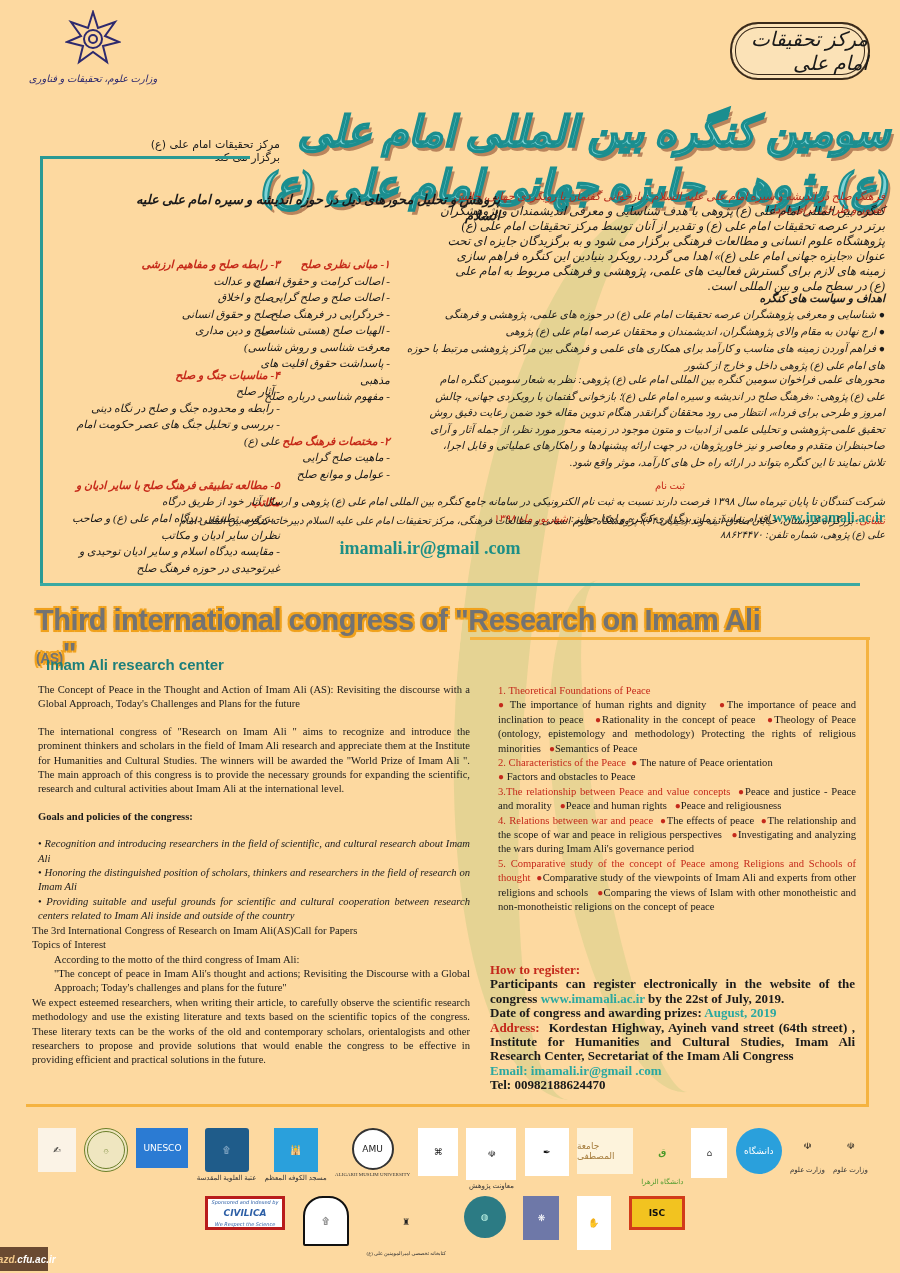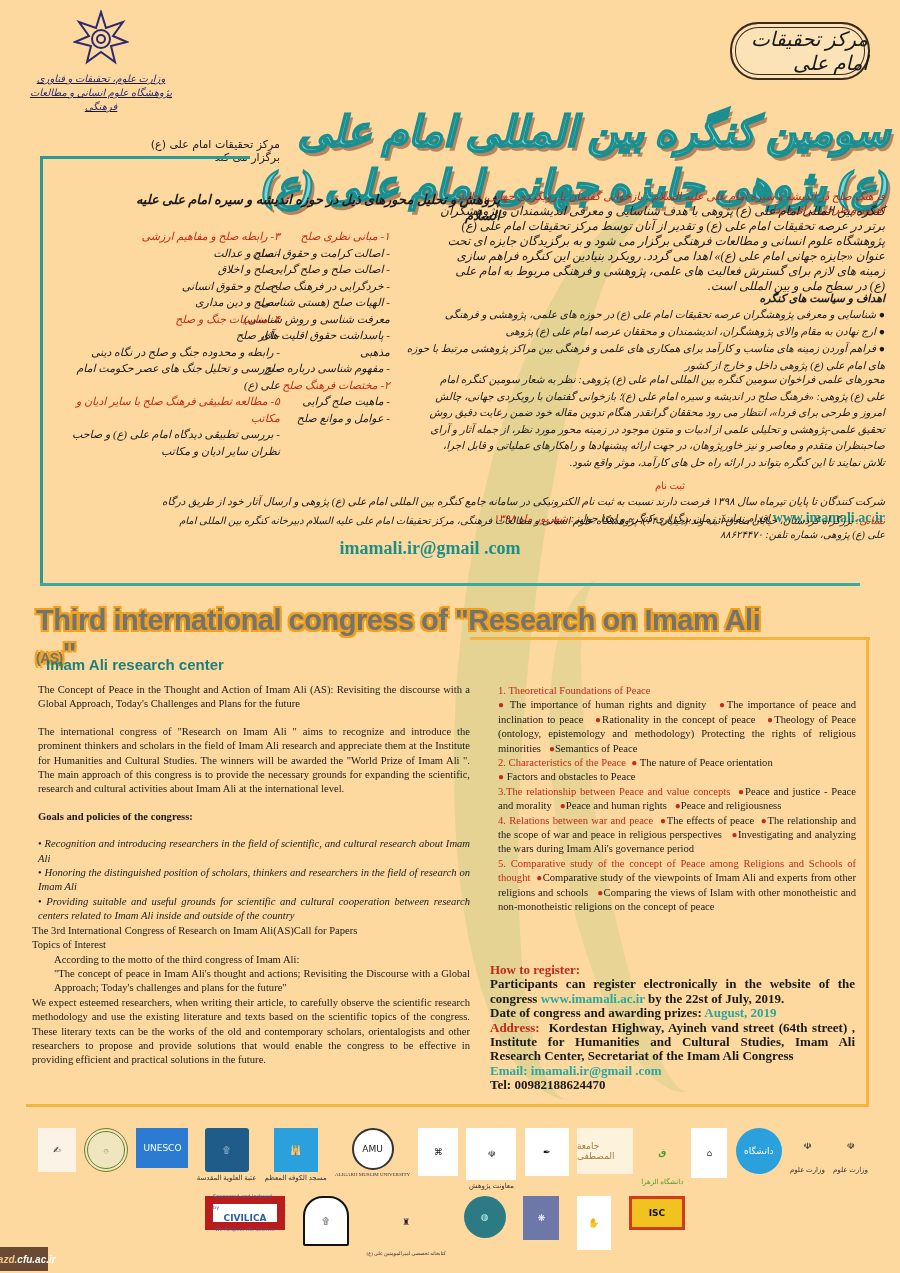--- a/index.html
+++ b/index.html
@@ -20,21 +20,21 @@
   .bg-swoosh2 {
     position: absolute; left: 560px; top: 580px; width: 120px; height: 520px;
     border-left: 40px solid rgba(200, 205, 130, 0.40);
     border-radius: 70% 0 0 70% / 50% 0 0 50%;
     transform: rotate(-10deg);
     pointer-events: none;
   }
   .abs { position: absolute; }
 
   
-  .logo-left { left: 16px; top: 10px; width: 170px; text-align: center; text-decoration: underline; }
+  .logo-left { left: 8px; top: 10px; width: 170px; text-align: center; }
   .star-logo { width: 56px; height: 56px; margin: 0 auto 6px; position: relative; }
   .star-logo svg { width: 56px; height: 56px; }
   .logo-left .line { font-size: 10px; color: #2e2a6e; direction: rtl; font-style: italic; line-height: 14px; }
   .logo-right { left: 730px; top: 22px; width: 150px; height: 70px; }
   .cal-box {
     width: 140px; height: 58px; border: 2px solid #3a2a1a; border-radius: 28px;
     display: flex; align-items: center; justify-content: center;
     font-size: 20px; direction: rtl; color: #1b1b1b; font-style: italic; background: #fbe2b7;
     box-shadow: inset 0 0 0 3px #fbe2b7, inset 0 0 0 4px #3a2a1a;
   }
@@ -57,21 +57,21 @@
   .teal-frame-left { left: 40px; top: 156px; width: 3px; height: 430px; background: #2a9a94; }
   .teal-frame-bottom { left: 40px; top: 583px; width: 820px; height: 3px; background: #3aa9a2; }
 
   
   .rtl { direction: rtl; text-align: right; font-style: italic; }
   .fa-motto { left: 440px; top: 190px; width: 445px; font-size: 11px; color: #b52a1c; }
   .fa-intro { left: 440px; top: 204px; width: 445px; font-size: 12px; line-height: 15px; }
   .fa-axes-title { left: 120px; top: 192px; width: 380px; font-size: 13px; font-weight: bold; line-height: 16px; }
 
   .fa-col { font-size: 11px; line-height: 16.5px; }
-  .fa-col .h { color: #c62a1a; font-weight: normal; }
+  .fa-col .h { color: #c62a1a; font-weight: bold; margin-top: 28px; }
   .fa-col1 { left: 230px; top: 228px; width: 160px; }
   .fa-col2 { left: 60px; top: 228px; width: 220px; }
 
   .fa-goals-title { left: 600px; top: 292px; width: 285px; font-size: 11px; font-weight: bold; }
   .fa-goals { left: 400px; top: 306px; width: 485px; font-size: 10.5px; line-height: 17px; }
   .fa-goals li { list-style: none; }
   .fa-goals li::before { content: "● "; }
   .fa-call { left: 420px; top: 372px; width: 465px; font-size: 10.5px; line-height: 16.5px; }
 
   .fa-reg-title { left: 640px; top: 480px; width: 60px; font-size: 10px; color: #c62a1a; text-align: center; }
@@ -125,21 +125,21 @@
   .m-lightblue { width: 44px; height: 44px; background: #2aa0dc; color: #fff; }
   .m-amu { width: 42px; height: 42px; border-radius: 50%; border: 2px solid #333; background: #fff; color: #222; }
   .m-knot { width: 40px; height: 48px; background: #fff; color: #111; font-size: 18px; }
   .m-emblem { width: 50px; height: 52px; background: #fff; color: #111; font-size: 16px; }
   .m-calig2 { width: 44px; height: 48px; background: #fff; color: #111; font-size: 16px; }
   .m-jamia { width: 56px; height: 46px; background: #fdf3dc; color: #a57c3c; font-size: 10px; }
   .m-green { width: 40px; height: 48px; color: #4c9a2a; font-size: 28px; font-weight: bold; }
   .m-mosque { width: 36px; height: 50px; background: #fff; color: #333; font-size: 16px; }
   .m-tehran { width: 46px; height: 46px; border-radius: 50%; background: #2aa0dc; color: #fff; font-size: 9px; }
   .m-iran { width: 28px; height: 36px; color: #111; font-size: 24px; }
-  .m-civilica { width: 80px; height: 34px; background: #fff; border: 8px solid #b91c1c; color: #2d5fa6; font-weight: bold; font-size: 14px; flex-direction: column; line-height: 11px; }
+  .m-civilica { width: 80px; height: 34px; background: #fff; border: 3px solid #b91c1c; color: #2d5fa6; font-weight: bold; font-size: 14px; flex-direction: column; line-height: 11px; font-style: italic; }
   .m-civilica small { font-size: 5px; color: #2d5fa6; font-weight: normal; }
   .m-arch { width: 46px; height: 50px; background: #fff; border: 2px solid #111; color: #111; font-size: 18px; border-radius: 20px 20px 2px 2px; }
   .m-pot { width: 46px; height: 52px; color: #222; font-size: 18px; }
   .m-globe { width: 42px; height: 42px; border-radius: 50%; background: #2c7b84; color: #cfe; }
   .m-purple { width: 36px; height: 44px; background: #6e78a8; color: #fff; }
   .m-blue-hand { width: 34px; height: 54px; background: #fff; color: #1f3c9c; font-size: 22px; }
   .m-isc { width: 56px; height: 34px; background: #f2c320; border: 3px solid #d23b19; color: #111; font-weight: bold; font-size: 20px; font-family: "Liberation Sans", sans-serif; }
   .logo .cap { margin-top: 2px; direction: rtl; color: #333; white-space: nowrap; }
 
   .watermark {
@@ -159,21 +159,20 @@
   <div class="star-logo">
     <svg viewBox="0 0 56 56">
       <g fill="none" stroke="#2e2a6e" stroke-width="2">
         <polygon points="28,2 33,18 50,12 40,26 54,32 38,36 42,52 28,42 14,52 18,36 2,32 16,26 6,12 23,18"></polygon>
         <circle cx="28" cy="29" r="9"></circle>
         <circle cx="28" cy="29" r="4"></circle>
       </g>
     </svg>
   </div>
   <div class="line">وزارت علوم، تحقیقات و فناوری</div>
-  <div class="line">پژوهشگاه علوم انسانی و مطالعات فرهنگی</div>
 </div>
 
 <div class="abs logo-right">
   <div class="cal-box">
     <span>مرکز تحقیقات امام علی</span>
   </div>
 </div>
 
 <div class="abs fa-title">سومین کنگره بین المللی امام علی (ع) پژوهی  جایزه جهانی امام علی (ع)</div>
 <div class="abs organizer-fa">مرکز تحقیقات امام علی (ع) برگزار می کند</div>
@@ -204,20 +203,21 @@
   <div>- صلح و عدالت</div>
   <div>- صلح و اخلاق</div>
   <div>- صلح و حقوق انسانی</div>
   <div>- صلح و دین مداری</div>
   <div class="h">۴- مناسبات جنگ و صلح</div>
   <div>- آثار صلح</div>
   <div>- رابطه و محدوده جنگ و صلح در نگاه دینی</div>
   <div>- بررسی و تحلیل جنگ های عصر حکومت امام علی (ع)</div>
   <div class="h">۵- مطالعه تطبیقی فرهنگ صلح با سایر ادیان و مکاتب</div>
   <div>- بررسی تطبیقی دیدگاه امام علی (ع) و صاحب نظران سایر ادیان و مکاتب</div>
+  <div>- مقایسه دیدگاه اسلام و سایر ادیان توحیدی و غیرتوحیدی در حوزه فرهنگ صلح</div>
 </div>
 
 <div class="abs rtl fa-goals-title">اهداف و سیاست های کنگره</div>
 <ul class="abs rtl fa-goals">
   <li>شناسایی و معرفی پژوهشگران عرصه تحقیقات امام علی (ع) در حوزه های علمی، پژوهشی و فرهنگی</li>
   <li>ارج نهادن به مقام والای پژوهشگران، اندیشمندان و محققان عرصه امام علی (ع) پژوهی</li>
   <li>فراهم آوردن زمینه های مناسب و کارآمد برای همکاری های علمی و فرهنگی بین مراکز پژوهشی مرتبط با حوزه های امام علی (ع) پژوهی داخل و خارج از کشور</li>
 </ul>
 <div class="abs rtl fa-call">محورهای علمی فراخوان سومین کنگره بین المللی امام علی (ع) پژوهی: نظر به شعار سومین کنگره امام علی (ع) پژوهی: «فرهنگ صلح در اندیشه و سیره امام علی (ع)؛ بازخوانی گفتمان با رویکردی جهانی، چالش امروز و طرحی برای فردا»، انتظار می رود محققان گرانقدر هنگام تدوین مقاله خود ضمن رعایت دقیق روش تحقیق علمی-پژوهشی و تحلیلی علمی از ادبیات و متون موجود در زمینه محور مورد نظر، از جمله آثار و آرای صاحبنظران متقدم و معاصر و نیز خاورپژوهان، در جهت ارائه پیشنهادها و راهکارهای عملیاتی و قابل اجرا، تلاش نمایند تا این کنگره بتواند در ارائه راه حل های کارآمد، موثر واقع شود.</div>
 

